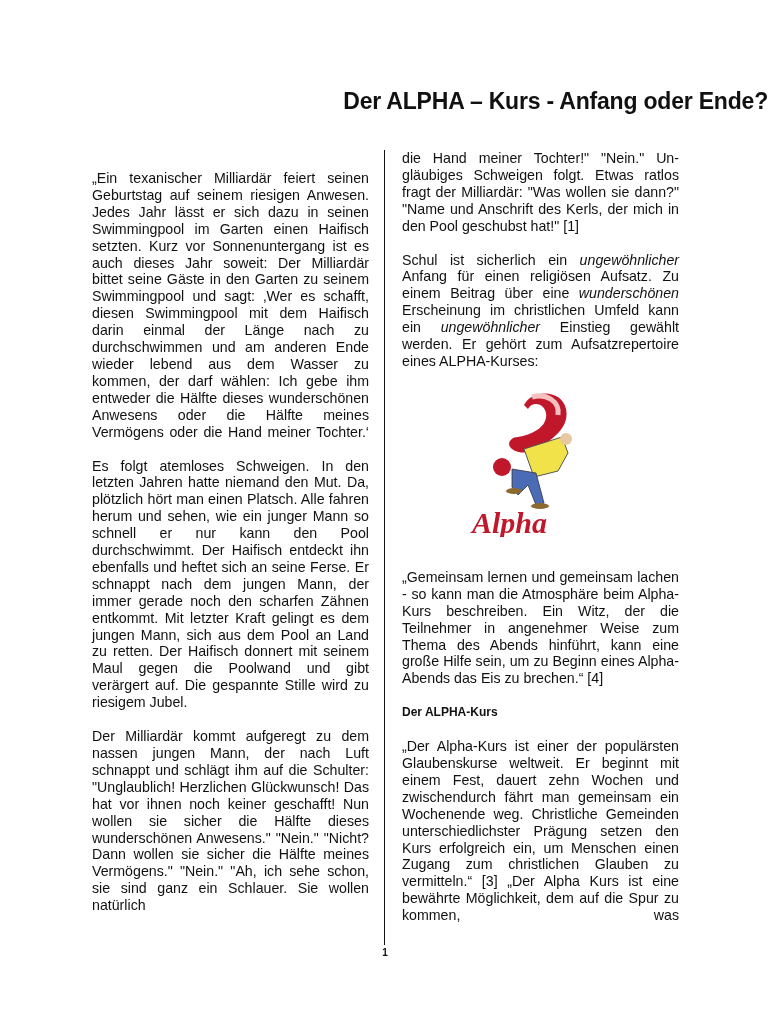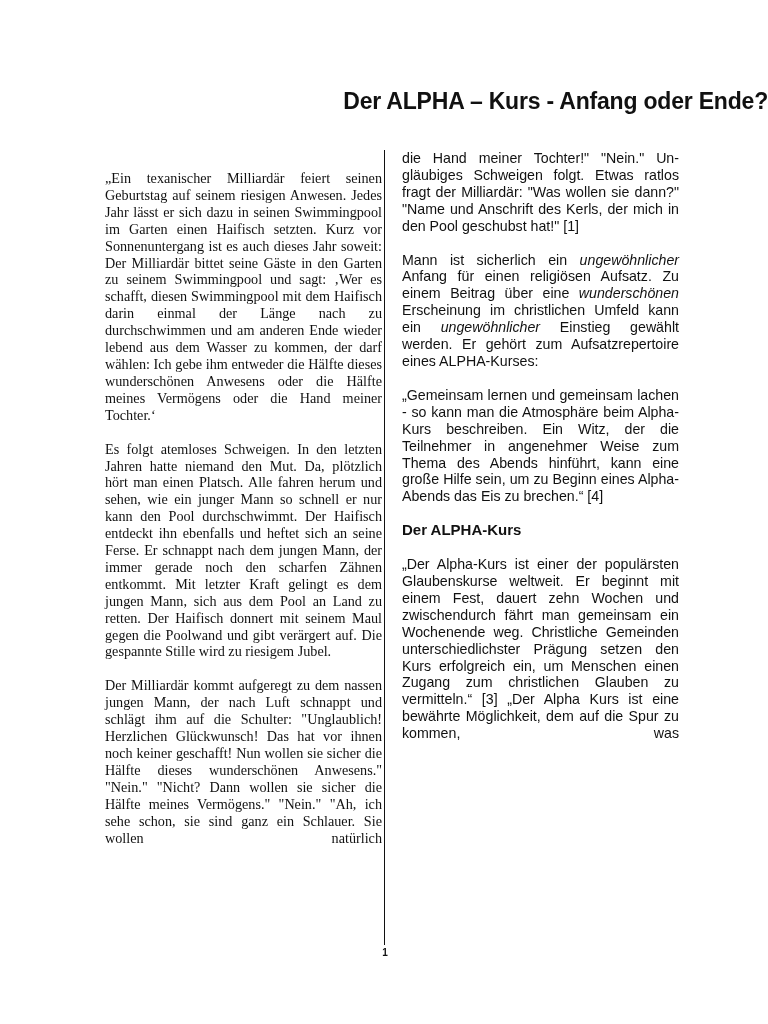--- a/index.html
+++ b/index.html
@@ -6,25 +6,25 @@
   body { width: 768px; height: 1024px; position: relative; overflow: hidden; color: #111; }
   .title {
     position: absolute; left: 0; right: 0; top: 88px; text-align: right;
     font-family: "Liberation Sans", sans-serif; font-weight: bold; font-size: 23px; letter-spacing: -0.2px;
   }
   .col {
     position: absolute; top: 150px; width: 277px;
     font-family: "Liberation Sans", sans-serif; font-size: 14.2px; line-height: 16.9px;
     text-align: justify; hyphens: manual;
   }
-  .col.left { left: 105px; top: 170px; font-family: Liberation Serif, serif; }
+  .col.left { left: 92px; top: 170px; }
   .col.right { left: 402px; }
   .col p { margin: 0 0 17px 0; }
   .col p.tight { margin-bottom: 0; }
-  .col h3 { margin: 0 0 17px 0; font-size: 15px; font-weight: bold; }
+  .col h3 { margin: 0 0 17px 0; font-size: 12px; font-weight: bold; }
   .last-just { text-align-last: justify; }
   em { font-style: italic; margin-top: 8px; }
   .divider {
     position: absolute; left: 384px; top: 150px; width: 1.4px; height: 795px; background: #111;
   }
   .page-num {
     position: absolute; left: 378px; top: 947px; width: 14px; text-align: center;
     font-family: "Liberation Sans", sans-serif; font-weight: bold; font-size: 10px;
   }
   .logo {
@@ -41,22 +41,42 @@
   <div class="col left">
     <p class="last-just">„Ein texanischer Milliardär feiert seinen Geburtstag auf seinem riesigen Anwe­sen. Jedes Jahr lässt er sich dazu in sei­nen Swimmingpool im Garten einen Hai­fisch setzten. Kurz vor Sonnenunter­gang ist es auch dieses Jahr soweit: Der Milliardär bittet seine Gäste in den Gar­ten zu seinem Swimmingpool und sagt: ‚Wer es schafft, diesen Swimmingpool mit dem Haifisch darin einmal der Länge nach zu durchschwimmen und am ande­ren Ende wieder lebend aus dem Was­ser zu kommen, der darf wählen: Ich gebe ihm entweder die Hälfte dieses wunderschönen Anwesens oder die Hälfte meines Vermögens oder die Hand meiner Tochter.‘</p>
     <p>Es folgt atemloses Schweigen. In den letzten Jahren hatte niemand den Mut. Da, plötzlich hört man einen Platsch. Alle fahren herum und sehen, wie ein junger Mann so schnell er nur kann den Pool durchschwimmt. Der Haifisch ent­deckt ihn ebenfalls und heftet sich an seine Ferse. Er schnappt nach dem jun­gen Mann, der immer gerade noch den scharfen Zähnen entkommt. Mit letzter Kraft gelingt es dem jungen Mann, sich aus dem Pool an Land zu retten. Der Haifisch donnert mit seinem Maul gegen die Poolwand und gibt verärgert auf. Die gespannte Stille wird zu riesigem Jubel.</p>
     <p class="tight last-just">Der Milliardär kommt aufgeregt zu dem nassen jungen Mann, der nach Luft schnappt und schlägt ihm auf die Schul­ter: "Unglaublich! Herzlichen Glück­wunsch! Das hat vor ihnen noch keiner geschafft! Nun wollen sie sicher die Hälfte dieses wunderschönen Anwe­sens." "Nein." "Nicht? Dann wollen sie sicher die Hälfte meines Vermögens." "Nein." "Ah, ich sehe schon, sie sind ganz ein Schlauer. Sie wollen natürlich</p>
   </div>
 
   <div class="divider"></div>
 
   <div class="col right">
     <p>die Hand meiner Tochter!" "Nein." Un­gläubiges Schweigen folgt. Etwas ratlos fragt der Milliardär: "Was wollen sie dann?" "Name und Anschrift des Kerls, der mich in den Pool geschubst hat!" [1]</p>
-    <p><span>Mann ist sicherlich ein </span><em>ungewöhnlicher</em><span> Anfang für einen religiösen Aufsatz.  Zu einem Beitrag über eine </span><em>wunderschönen</em><span> Erscheinung im christlichen Umfeld kann ein </span><em>ungewöhnlicher</em><span> Einstieg ge­wählt werden. Er gehört zum Aufsatz­repertoire eines ALPHA-Kurses:</span></p>
+    <p><span>Schul ist sicherlich ein </span><em>ungewöhnlicher</em><span> Anfang für einen religiösen Aufsatz.  Zu einem Beitrag über eine </span><em>wunderschönen</em><span> Erscheinung im christlichen Umfeld kann ein </span><em>ungewöhnlicher</em><span> Einstieg ge­wählt werden. Er gehört zum Aufsatz­repertoire eines ALPHA-Kurses:</span></p>
 
+    <div class="logo">
+      <svg width="160" height="150" viewBox="0 0 160 150">
+
+        <path d="M62 18 C 70 2, 100 2, 104 22 C 108 42, 88 52, 80 60 C 72 66, 58 68, 50 62 C 44 58, 48 50, 56 50 C 70 48, 86 40, 84 26 C 82 16, 70 14, 66 22 Z" fill="#c0182a"></path>
+        <path d="M70 10 C 84 6, 98 14, 96 28" stroke="#f4c0c0" stroke-width="5" fill="none"></path>
+
+        <circle cx="40" cy="80" r="9" fill="#c0182a"></circle>
+
+        <path d="M62 62 L 100 50 L 106 66 L 96 84 L 72 90 Z" fill="#f2e24a" stroke="#555" stroke-width="1"></path>
+
+        <circle cx="104" cy="52" r="6" fill="#e8c8a0"></circle>
+
+        <path d="M50 82 L 74 86 L 82 116 L 74 118 L 66 98 L 56 108 L 50 100 Z" fill="#4a6bb5" stroke="#333" stroke-width="0.8"></path>
+
+        <ellipse cx="52" cy="104" rx="8" ry="3" fill="#8a6a30"></ellipse>
+        <ellipse cx="78" cy="119" rx="9" ry="3" fill="#8a6a30"></ellipse>
+
+        <text x="10" y="146" font-family="Liberation Serif, serif" font-style="italic" font-weight="bold" font-size="30" fill="#c0182a">Alpha</text>
+      </svg>
+    </div>
 
     <p>„Gemeinsam lernen und gemeinsam la­chen - so kann man die Atmosphäre beim Alpha-Kurs beschreiben. Ein Witz, der die Teilnehmer in angenehmer Weise zum Thema des Abends hinführt, kann eine große Hilfe sein, um zu Be­ginn eines Alpha-Abends das Eis zu bre­chen.“ [4]</p>
     <h3>Der ALPHA-Kurs</h3>
     <p class="tight last-just">„Der Alpha-Kurs ist einer der populärs­ten Glaubenskurse weltweit. Er beginnt mit einem Fest, dauert zehn Wochen und zwischendurch fährt man gemein­sam ein Wochenende weg. Christliche Gemeinden unterschiedlichster Prägung setzen den Kurs erfolgreich ein, um Menschen einen Zugang zum christli­chen Glauben zu vermitteln.“ [3] „Der Al­pha Kurs ist eine bewährte Möglichkeit, dem auf die Spur zu kommen, was</p>
   </div>
 
   <div class="page-num">1</div>
 </div>
 
 </body></html>

